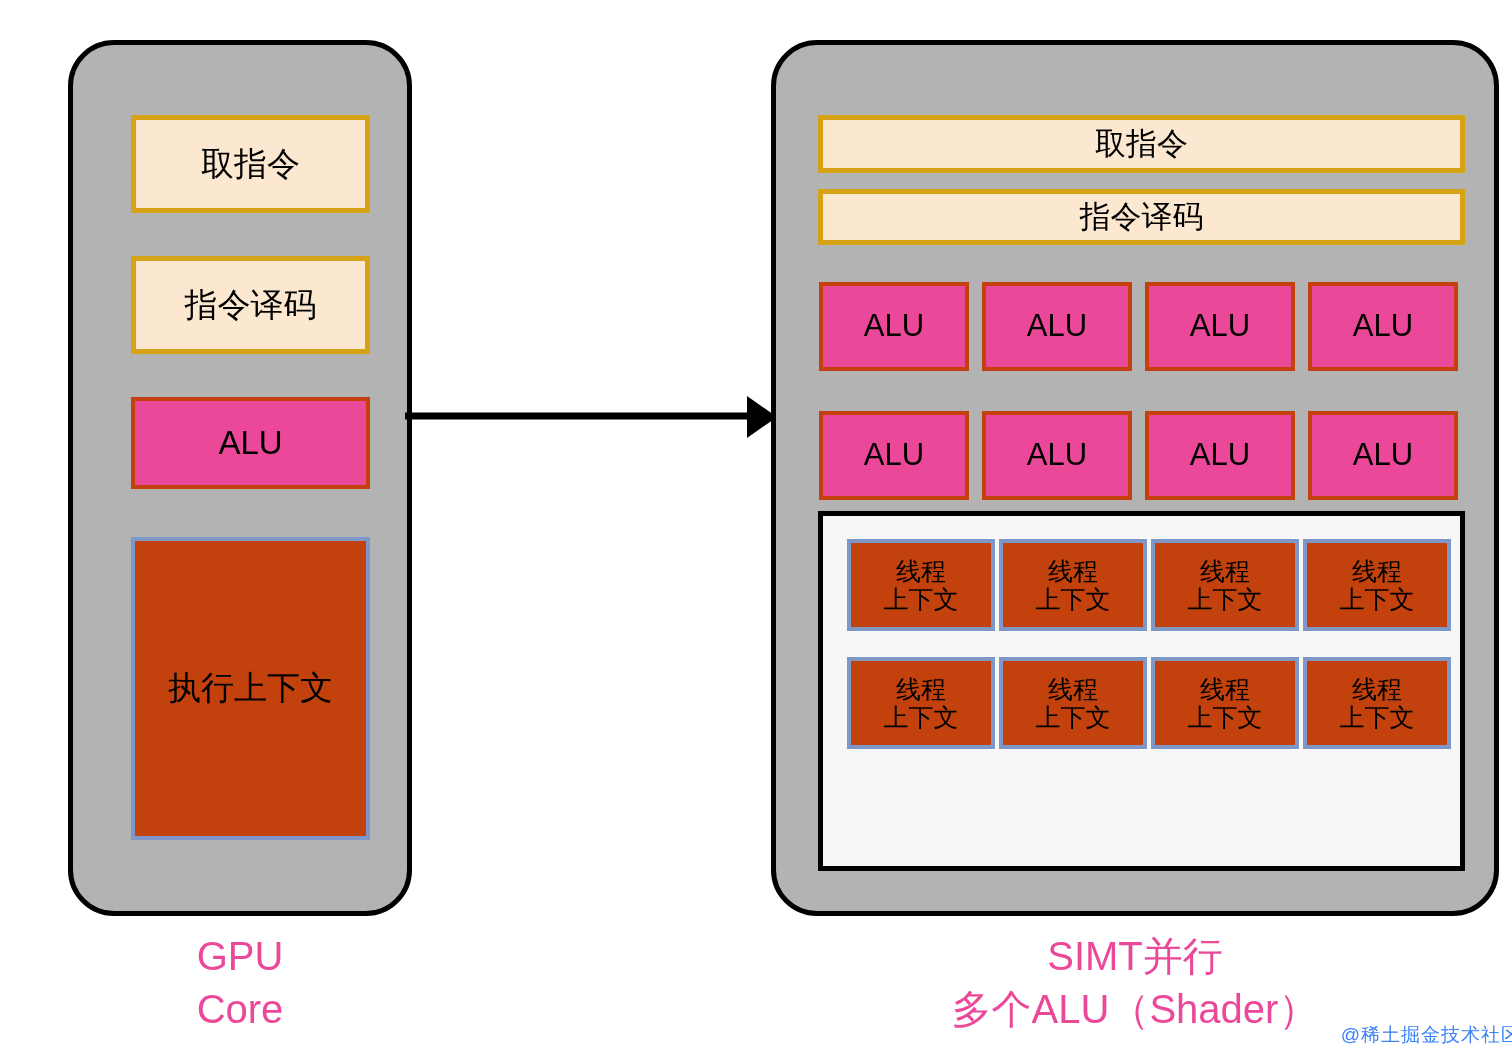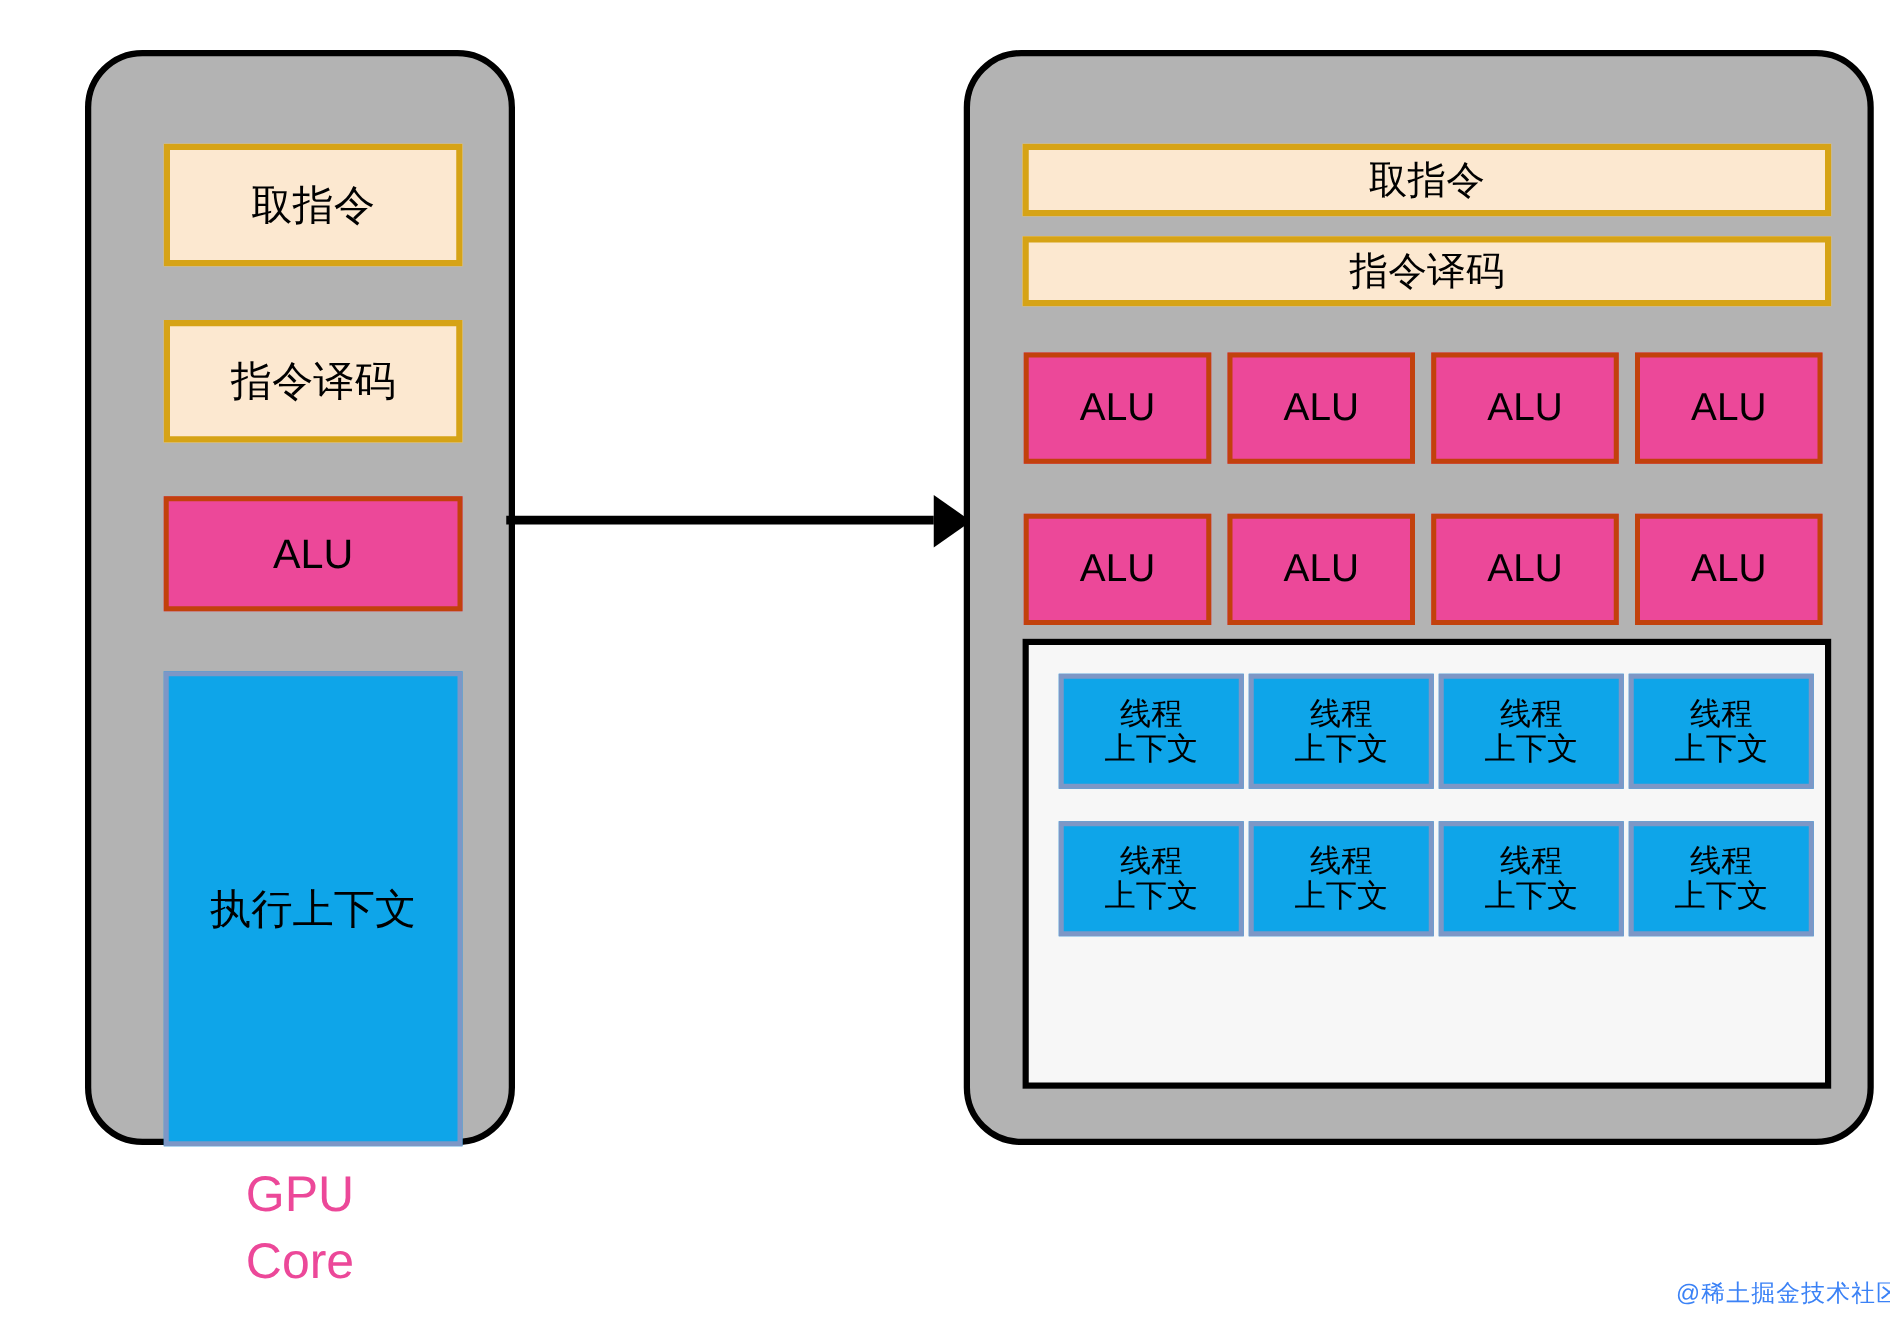--- a/index.html
+++ b/index.html
@@ -44,29 +44,29 @@
   }
   .block.orange {
     background: #fce8d0;
     border: 5px solid #d6a316;
   }
   .block.green {
     background: #ec4899;
     border: 4px solid #c2410c;
   }
   .block.blue {
-    background: #0ea5e9;
+    background: #c2410c;
     border: 4px solid #7d97c6;
   }
 
   
   #l-fetch  { left: 58px; top: 70px;  width: 239px; height: 98px;  font-size: 33px; }
   #l-decode { left: 58px; top: 211px; width: 239px; height: 98px;  font-size: 33px; }
   #l-alu    { left: 58px; top: 352px; width: 239px; height: 92px;  font-size: 33px; }
-  #l-ctx    { left: 58px; top: 492px; width: 239px; height: 380px; font-size: 33px; }
+  #l-ctx    { left: 58px; top: 492px; width: 239px; height: 303px; font-size: 33px; }
 
   
   #r-fetch  { left: 42px; top: 70px;  width: 647px; height: 58px; font-size: 31px; }
   #r-decode { left: 42px; top: 144px; width: 647px; height: 56px; font-size: 31px; }
 
   .alu-cell {
     position: absolute;
     width: 150px;
     height: 89px;
     font-size: 31px;
@@ -199,16 +199,18 @@
 上下文</div>
       <div class="block blue thread-cell thread-r1 thread-c3">线程
 上下文</div>
 
     </div>
   </div>
 
   <div id="caption-left" class="caption">GPU
 Core</div>
 
+  <div id="caption-right" class="caption">SIMT并行
+多个ALU（Shader）</div>
 
   <div id="watermark">@稀土掘金技术社区</div>
 
 </div>
 
 </body></html>

